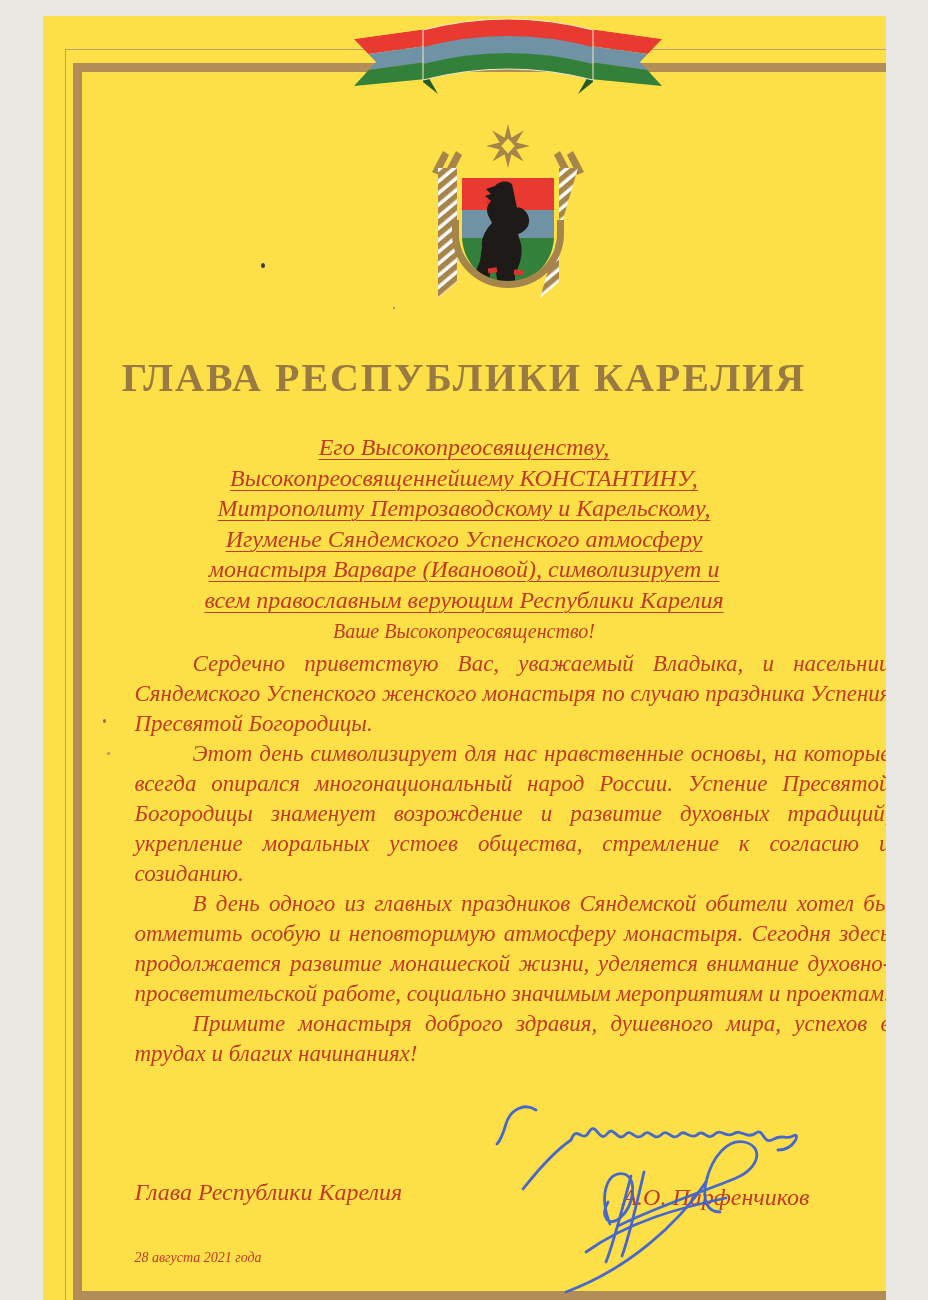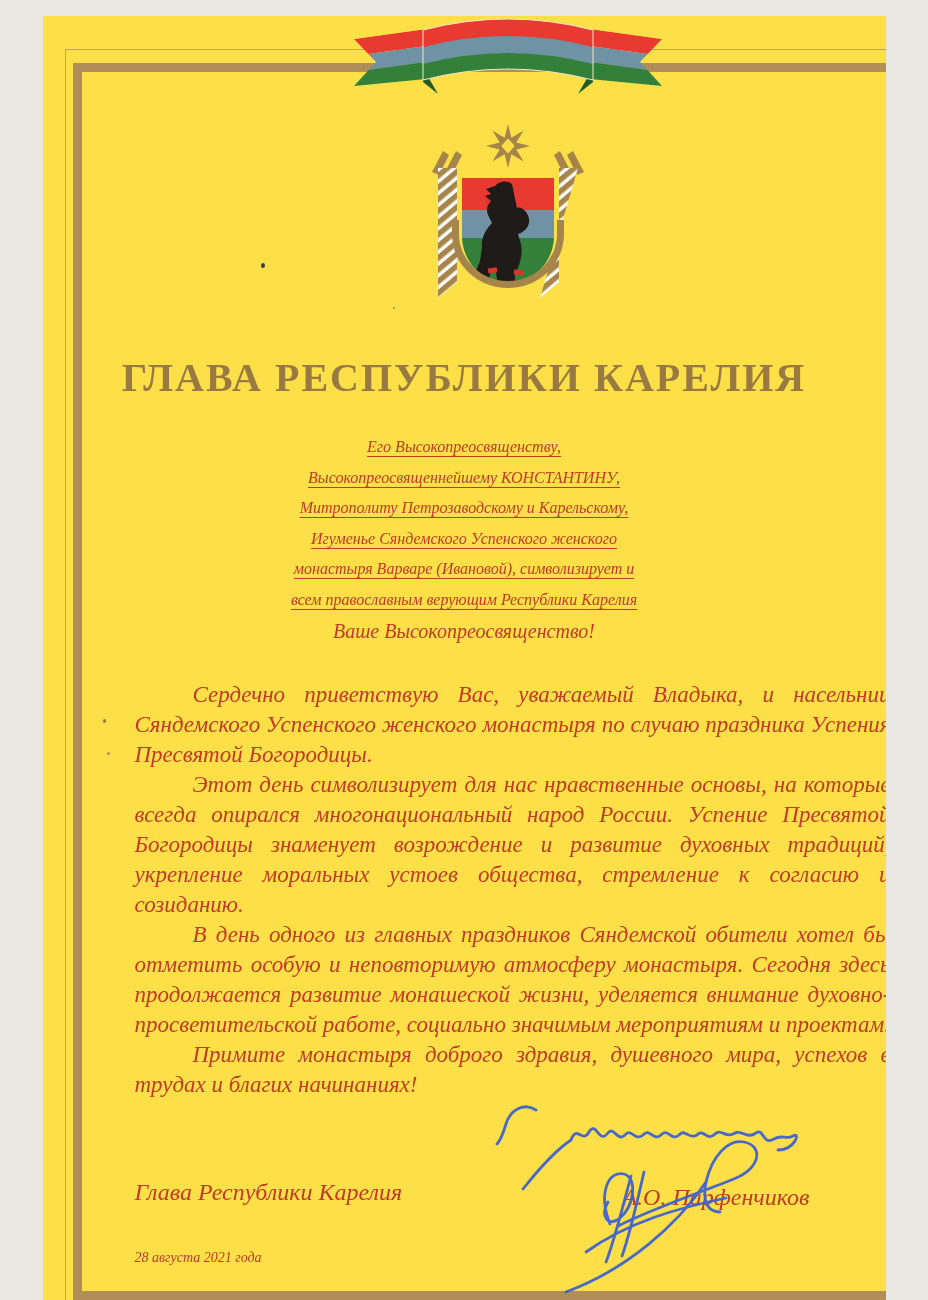--- a/index.html
+++ b/index.html
@@ -37,31 +37,31 @@
   
   .title{
     position:absolute;left:0;top:338px;width:100%;
     text-align:center;
     font-weight:bold;font-size:40px;letter-spacing:2px;
     color:#9a7a43;z-index:2;
   }
   .addressee{
     position:absolute;left:0;top:416px;width:100%;
     text-align:center;color:#c23a28;
-    font-style:italic;font-size:16px;line-height:30.5px;
+    font-style:italic;font-size:24px;line-height:30.5px;
     z-index:2;
   }
   .addressee .line{text-decoration:underline;text-underline-offset:4px;text-decoration-thickness:1.2px;}
   .salutation{
     position:absolute;left:0;top:604px;width:100%;
     text-align:center;color:#c23a28;
     font-style:italic;font-size:20px;z-index:2;
   }
   .body-text{
-    position:absolute;left:92px;top:664px;width:756px;
+    position:absolute;left:92px;top:633px;width:756px;
     color:#c23a28;font-style:italic;font-size:23px;line-height:30px;
     text-align:justify;z-index:2;
   }
   .body-text p{margin:0;text-indent:58px;}
   .signer-position{
     position:absolute;left:92px;top:1163px;
     color:#c23a28;font-style:italic;font-size:24px;z-index:2;
   }
   .signer-name{
     position:absolute;right:76px;top:1168px;
@@ -165,21 +165,21 @@
 
     <path fill="#a6854a" d="M24,98 V112 A56,54 0 0 0 136,112 V98 h-7 V112 A49,47 0 0 1 31,112 V98 Z"></path>
   </svg>
 
   <div class="title">ГЛАВА РЕСПУБЛИКИ КАРЕЛИЯ</div>
 
   <div class="addressee">
     <div class="line">Его Высокопреосвященству,</div>
     <div class="line">Высокопреосвященнейшему КОНСТАНТИНУ,</div>
     <div class="line">Митрополиту Петрозаводскому и Карельскому,</div>
-    <div class="line">Игуменье Сяндемского Успенского женского</div>
+    <div class="line">Игуменье Сяндемского Успенского атмосферу</div>
     <div class="line">монастыря Варваре (Ивановой), символизирует и</div>
     <div class="line">всем православным верующим Республики Карелия</div>
   </div>
 
   <div class="salutation">Ваше Высокопреосвященство!</div>
 
   <div class="body-text">
     <p>Сердечно приветствую Вас, уважаемый Владыка, и насельниц Сяндемского Успенского женского монастыря по случаю праздника Успения Пресвятой Богородицы.</p>
     <p>Этот день символизирует для нас нравственные основы, на которые всегда опирался многонациональный народ России. Успение Пресвятой Богородицы знаменует возрождение и развитие духовных традиций, укрепление моральных устоев общества, стремление к согласию и созиданию.</p>
     <p>В день одного из главных праздников Сяндемской обители хотел бы отметить особую и неповторимую атмосферу монастыря. Сегодня здесь продолжается развитие монашеской жизни, уделяется внимание духовно-просветительской работе, социально значимым мероприятиям и проектам.</p>

